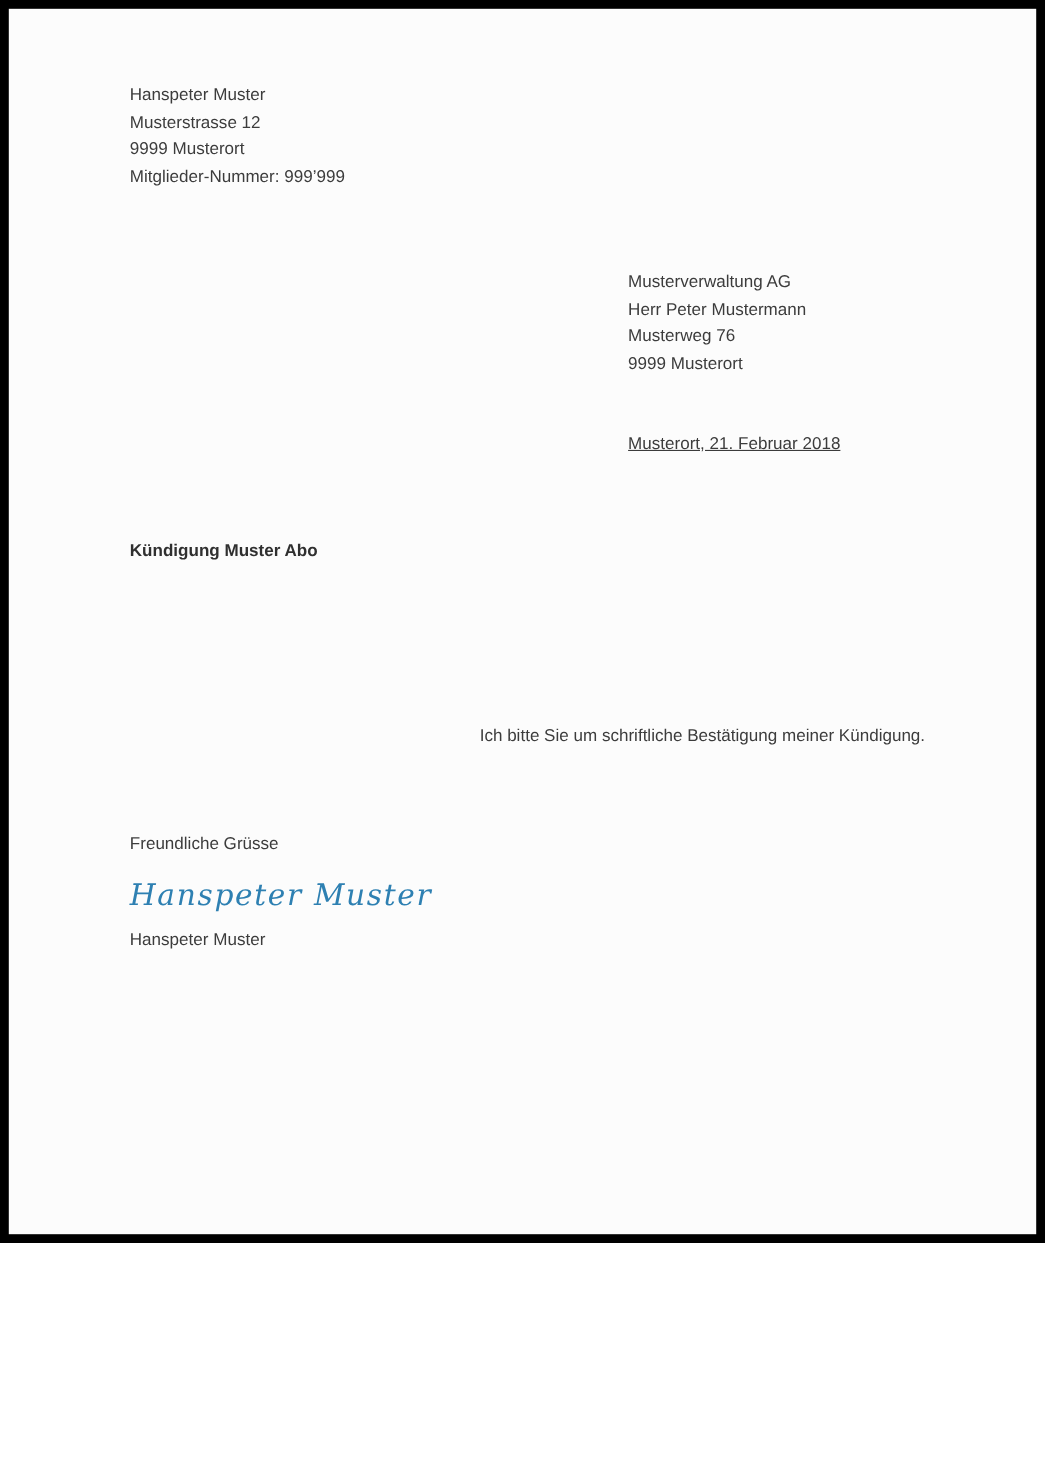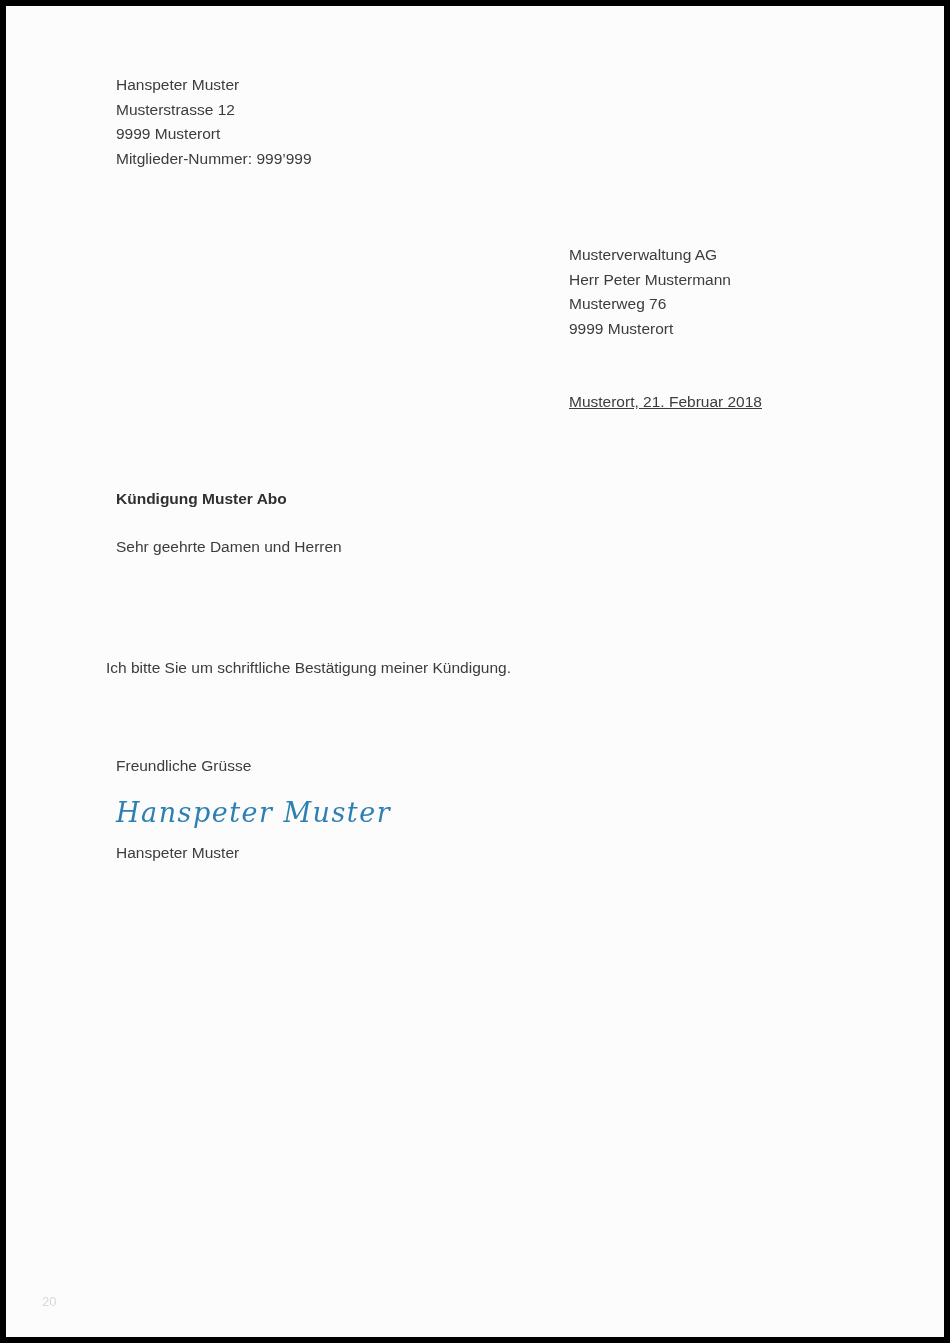--- a/index.html
+++ b/index.html
@@ -5,23 +5,23 @@
   * { margin: 0; padding: 0; box-sizing: border-box; }
 
   html, body {
     background: #ffffff;
     font-family: "Liberation Sans", sans-serif;
   }
 
   .page-frame {
     position: relative;
     width: 950px;
-    height: 1343px;
+    height: 1130px;
     background: #fcfcfc;
-    border: 6px solid #000000;
+    border: 8px solid #000000;
     overflow: hidden;
   }
 
   .letter-text {
     font-size: 15.5px;
     color: #3c3c3c;
     line-height: 24.5px;
   }
 
   .address-block { position: absolute; }
@@ -53,23 +53,24 @@
   .body-para-1 {
     position: absolute;
     left: 110px;
     top: 572px;
     width: 712px;
     line-height: 25.5px;
   }
 
   .body-para-2 {
     position: absolute;
-    left: 100px;
+    left: 121px;
     top: 650px;
     width: 712px;
+    text-align: right;
   }
 
   .closing-line {
     position: absolute;
     left: 110px;
     top: 748px;
   }
 
   .signature-script {
     position: absolute;
@@ -127,21 +128,20 @@
     <div>Musterverwaltung AG</div>
     <div>Herr Peter Mustermann</div>
     <div>Musterweg 76</div>
     <div>9999 Musterort</div>
   </div>
 
   <div class="date-line letter-text">Musterort, 21. Februar 2018</div>
 
   <div class="subject-line letter-text">Kündigung Muster Abo</div>
 
-  <div class="salutation letter-text">Sehr geehrte Damen und Herren</div>
 
   <div class="body-para-2 letter-text">Ich bitte Sie um schriftliche Bestätigung meiner Kündigung.</div>
 
   <div class="closing-line letter-text">Freundliche Grüsse</div>
 
   <div class="signature-script">Hanspeter Muster</div>
 
   <div class="signed-name letter-text">Hanspeter Muster</div>
 
   <div class="page-number">20</div>

